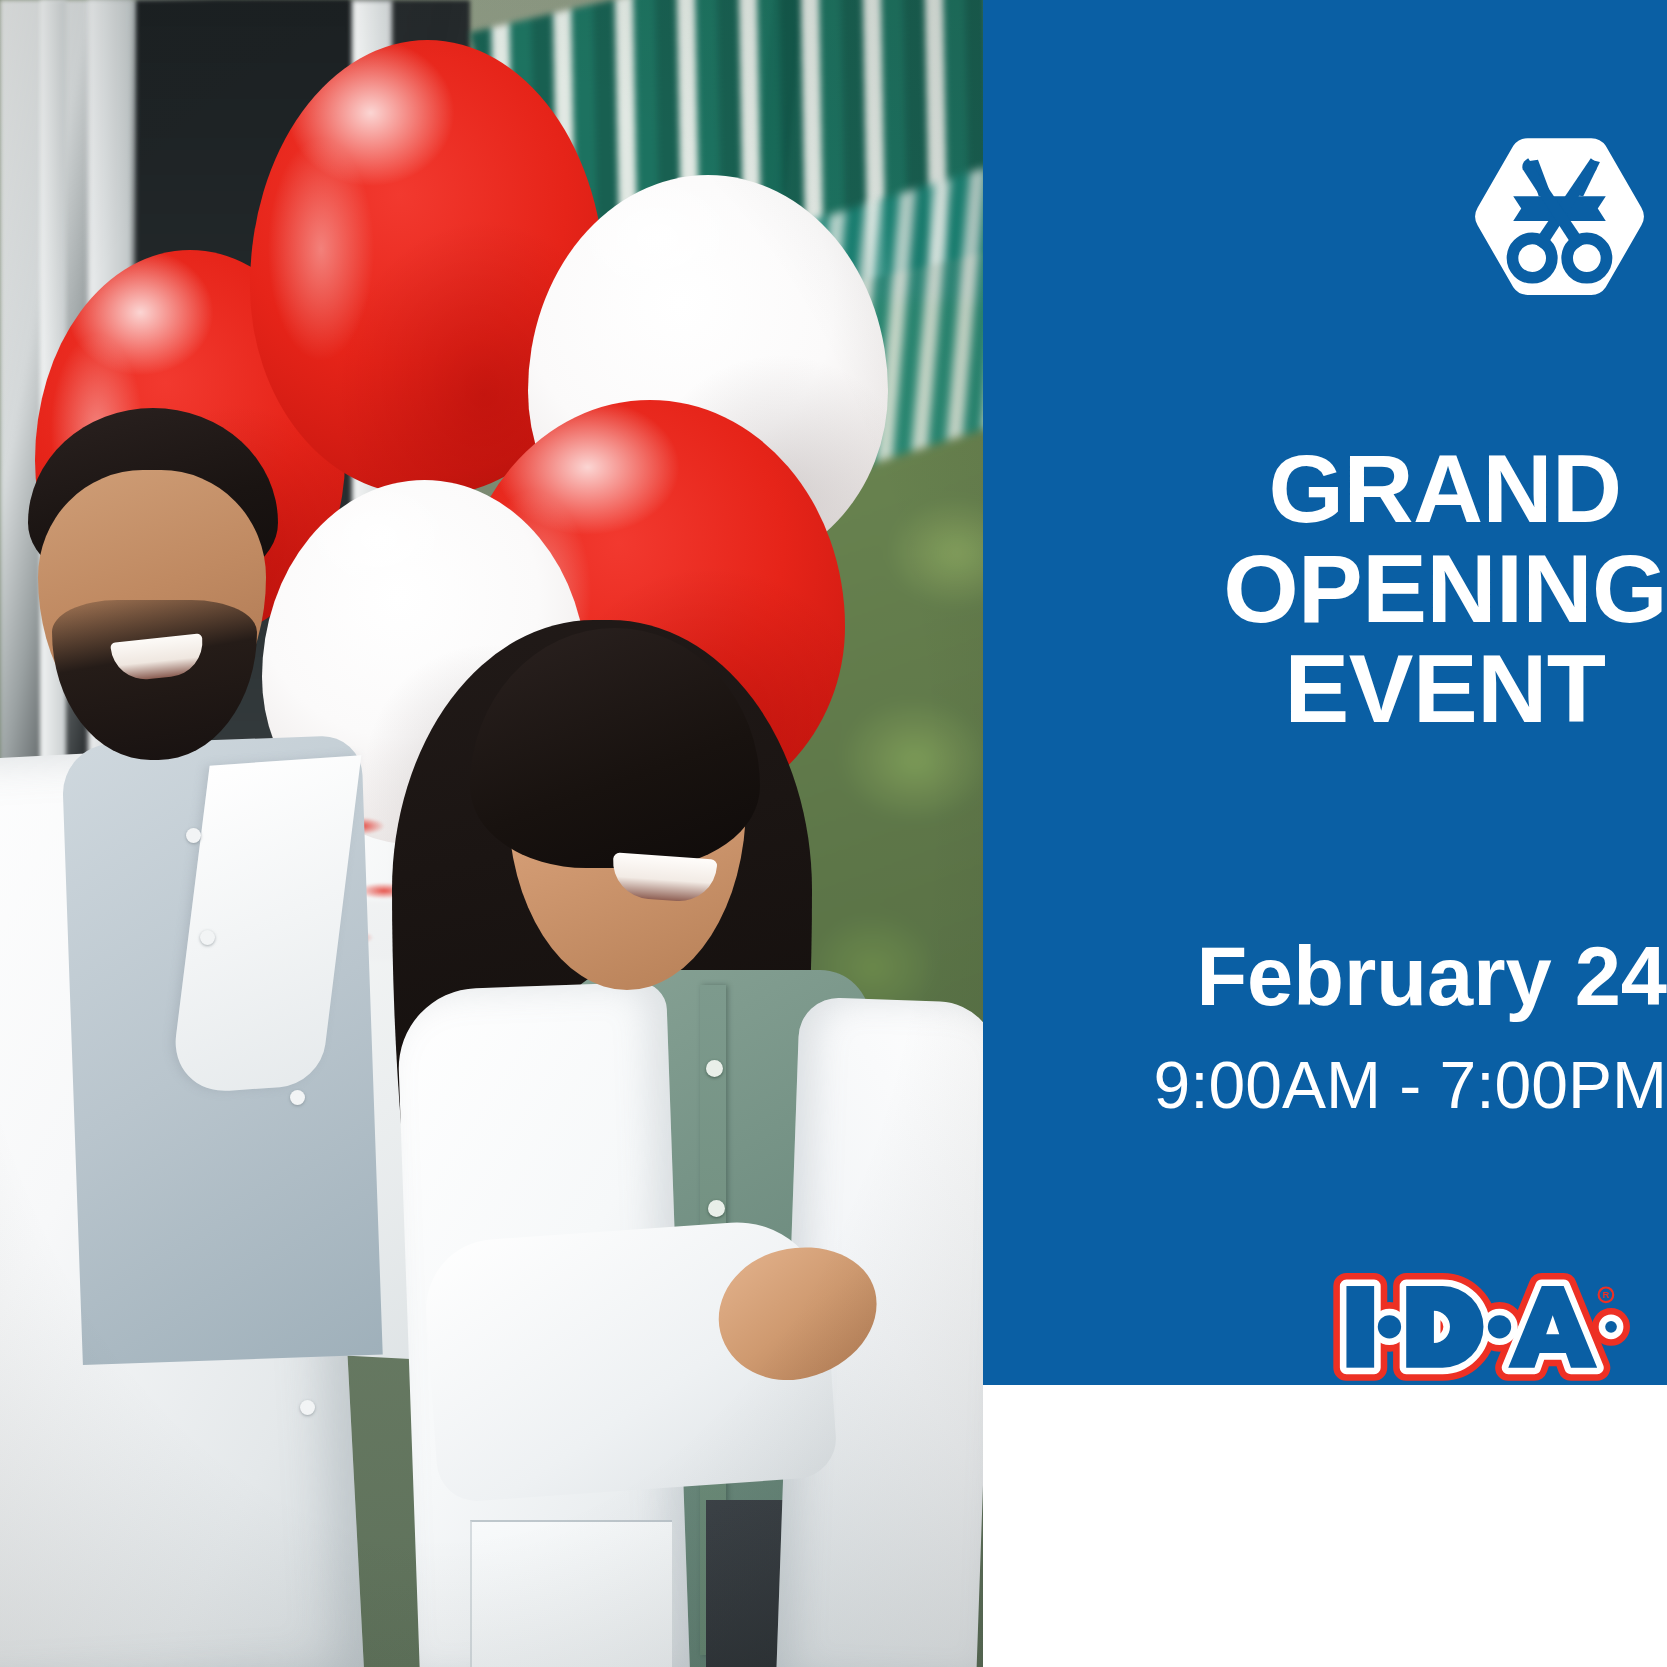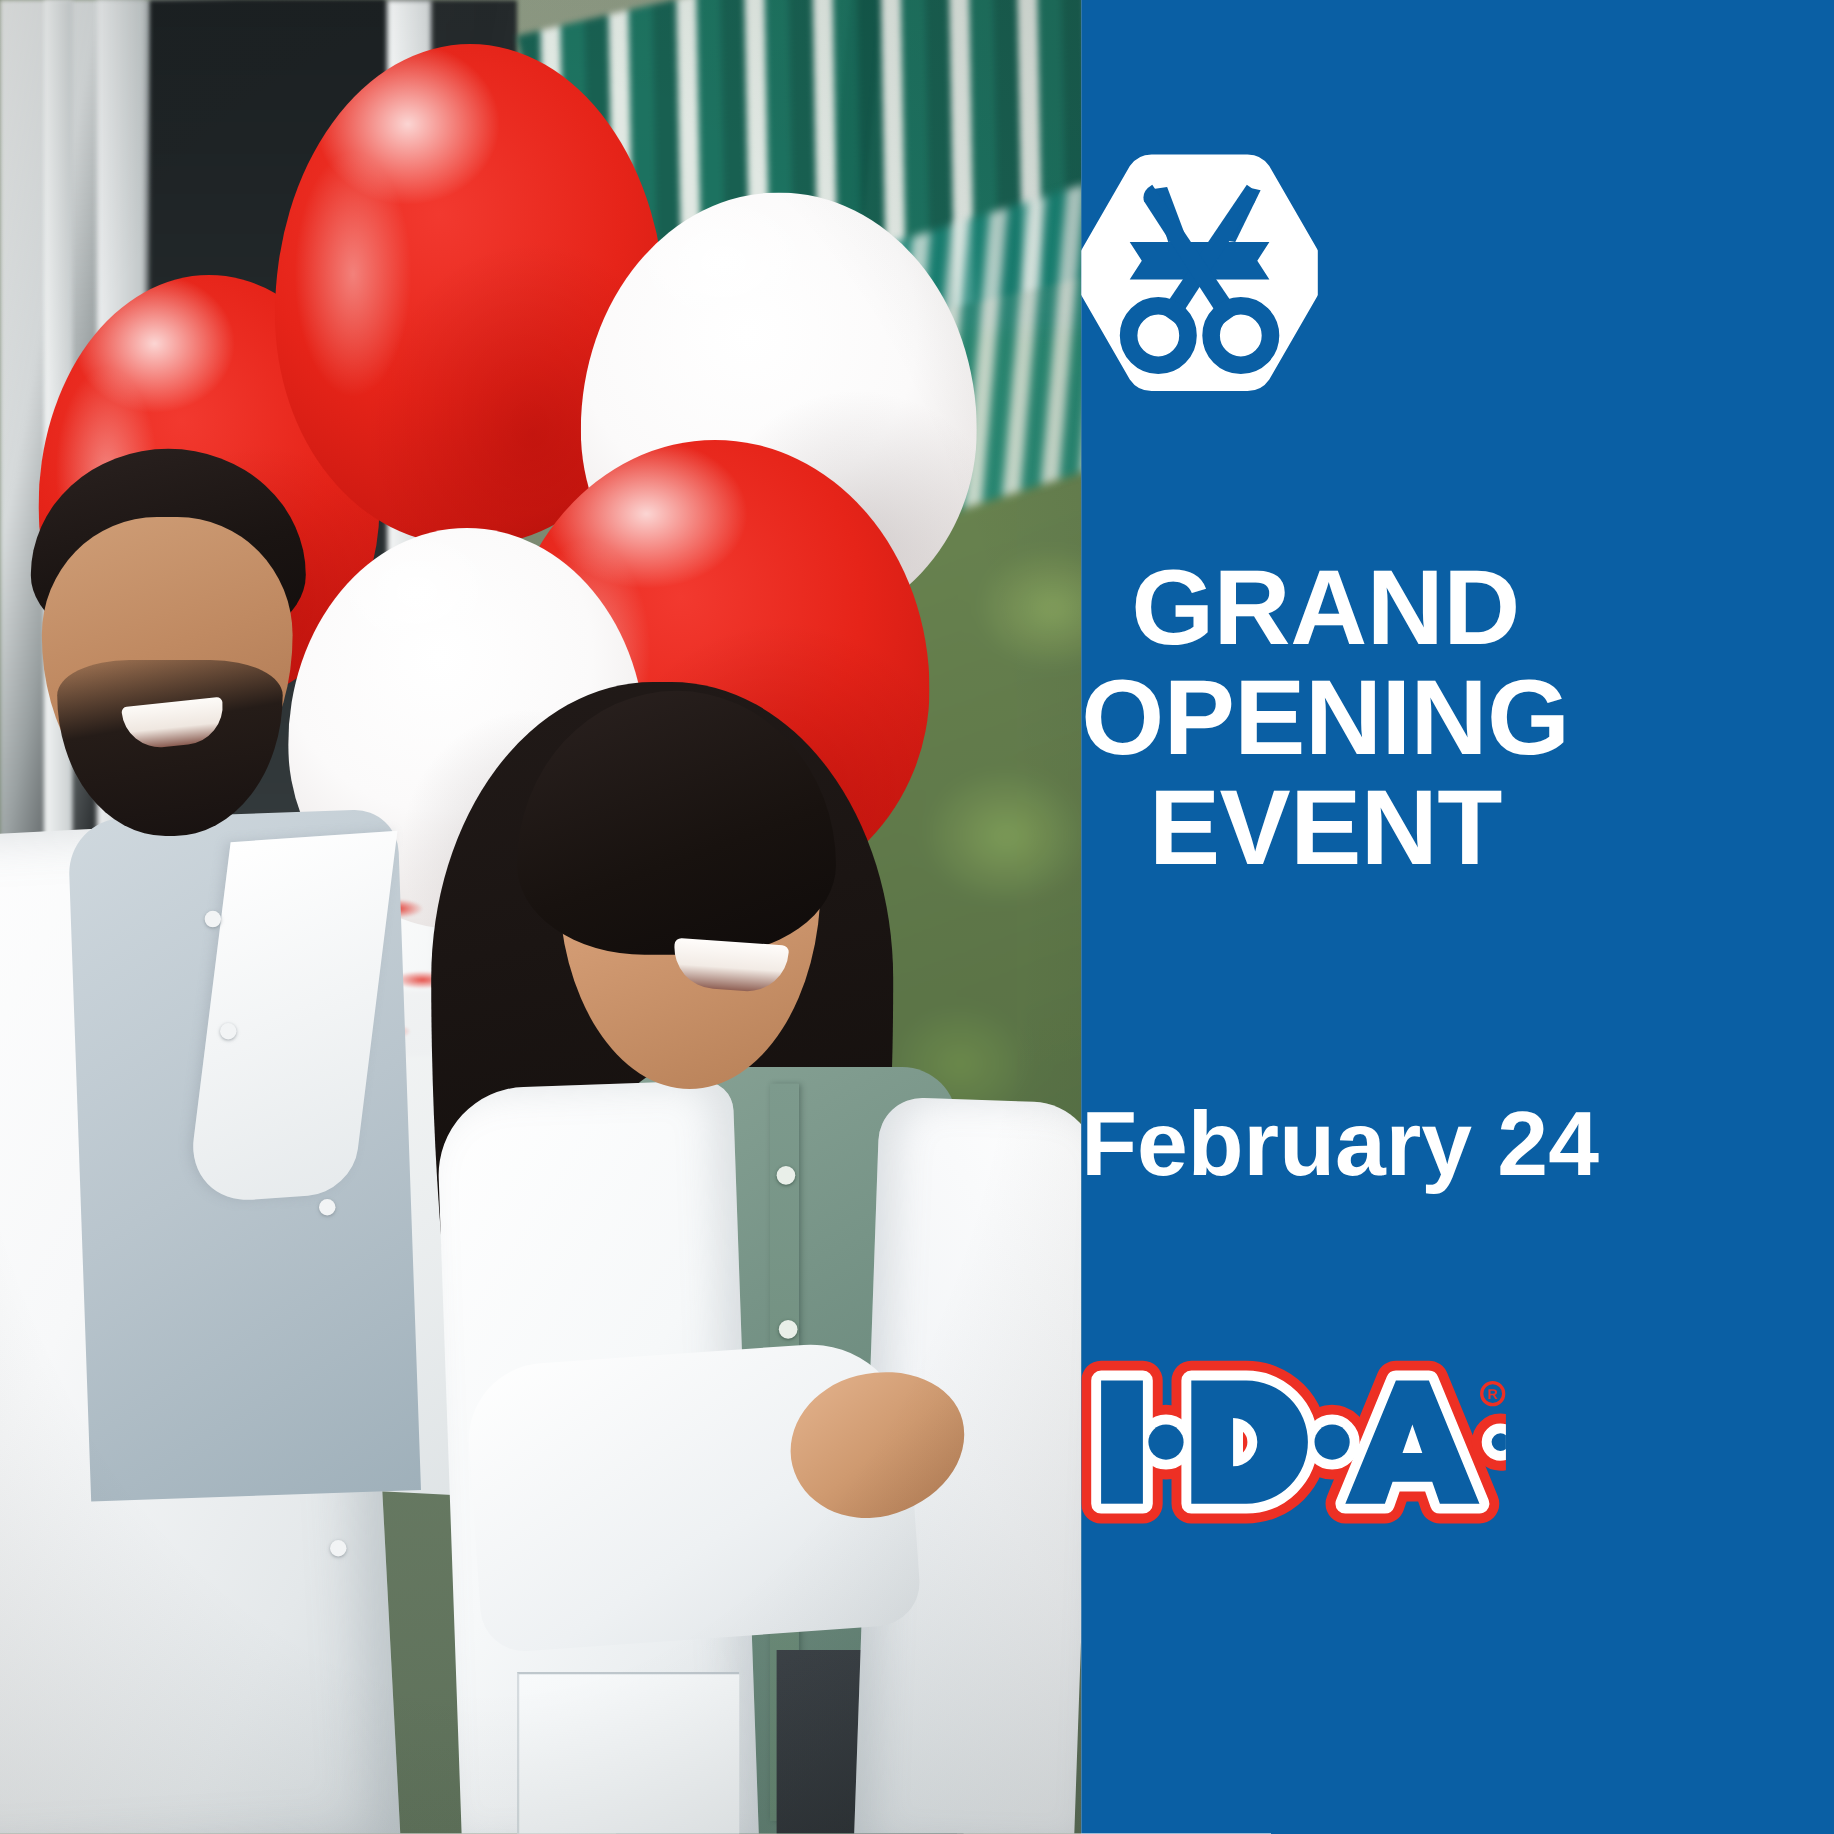--- a/index.html
+++ b/index.html
@@ -362,25 +362,25 @@
     inset: 0;
     background:
       radial-gradient(ellipse 95% 85% at 45% 48%, rgba(0,0,0,0) 52%, rgba(20,26,22,.22) 100%);
     pointer-events: none;
   }
 
   
   .info-panel {
     position: relative;
     flex: 1 1 auto;
-    height: 1667px;
+    height: 1385px;
     background: #0a5fa4;
     display: flex;
     flex-direction: column;
-    align-items: flex-start;
+    align-items: flex-end;
   }
 
   .hex-badge {
     margin-top: 132px;
     width: 215px;
     height: 232px;
     display: block;
   }
 
   .headline {
@@ -520,20 +520,21 @@
 
       <path d="M0 0 H215 V232 H0 Z M107.5 2 L12 57 A22 22 0 0 0 2 75 L2 157 A22 22 0 0 0 12 175 L107.5 230 L203 175 A22 22 0 0 0 213 157 L213 75 A22 22 0 0 0 203 57 Z" fill="#0a5fa4" fill-rule="evenodd" transform="rotate(90 107.5 116) scale(1)" style="display:none"></path>
     </svg>
 
     <h1 class="headline">GRAND
 OPENING
 EVENT</h1>
 
     <p class="date-line">February 24</p>
 
+    <p class="time-line">9:00AM - 7:00PM</p>
 
     <svg class="brand-logo" viewBox="0 0 386 158" aria-hidden="true">
       <defs>
 
         <g id="ida-glyphs">
 
           <rect x="18" y="22" width="38" height="112"></rect>
 
           <circle cx="77" cy="78" r="16"></circle>
 

